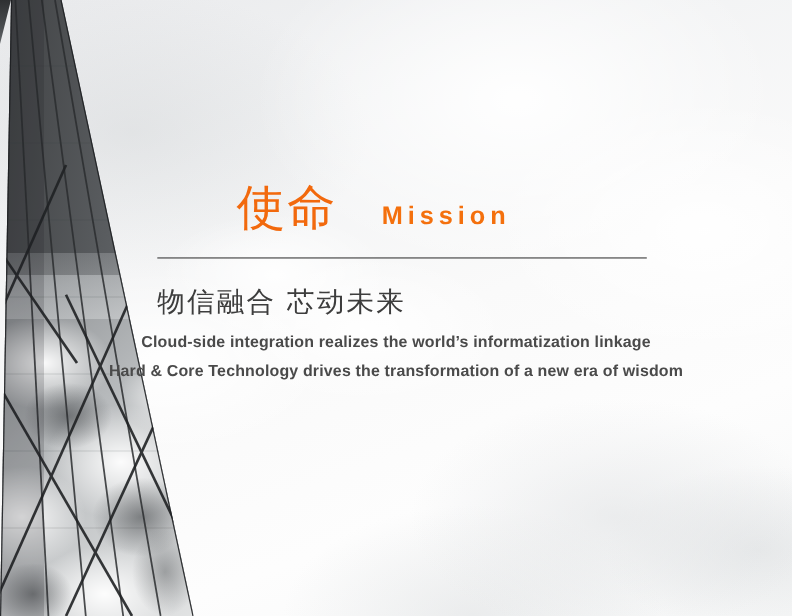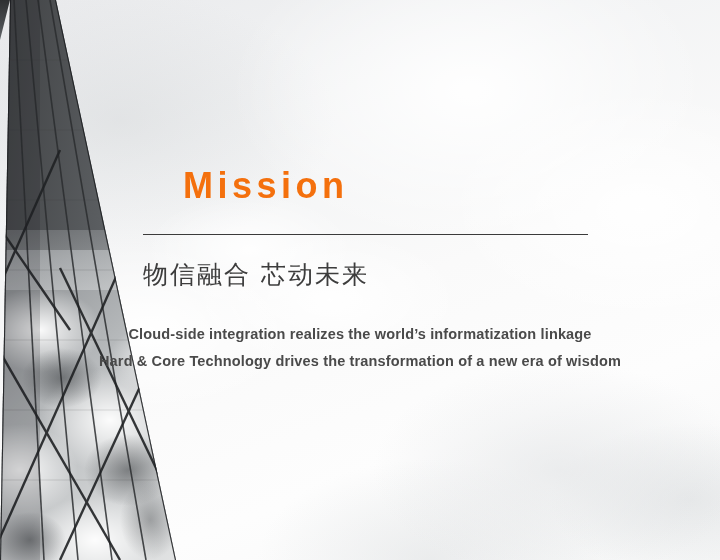--- a/index.html
+++ b/index.html
@@ -60,21 +60,21 @@
   .title-cn {
     font-size: 44px;
     line-height: 1;
     font-weight: 400;
     color: #f2690d;
     letter-spacing: 2px;
     margin-left: 72px;
     font-family: "DejaVu Sans", "Liberation Sans", sans-serif;
   }
   .title-en {
-    font-size: 36px;
+    font-size: 23px;
     line-height: 1;
     font-weight: bold;
     color: #f4700d;
     letter-spacing: 4.5px;
     margin-left: 40px;
   }
   .divider {
     position: absolute;
     left: 143px;
     top: 234px;
@@ -97,21 +97,20 @@
   .tagline {
     position: absolute;
     left: 60px;
     width: 600px;
     text-align: center;
     font-size: 14.5px;
     font-weight: 600;
     color: #4a4a4a;
     letter-spacing: 0.15px;
     white-space: nowrap;
-    margin-top: 23px;
   }
   .tagline.l1 { top: 303px; }
   .tagline.l2 { top: 330px; }
 </style>
 </head>
 <body>
 
 <div id="stage">
 
   <div class="bg-sky"></div>
@@ -203,20 +202,21 @@
         <line x1="0" y1="480" x2="200" y2="480"></line>
       </g>
 
       <rect x="0" y="0" width="40" height="560" fill="#1c1e20" opacity="0.18"></rect>
     </g>
   </svg>
 
   <div class="mission-block">
 
     <div class="title-row">
+      <span class="title-cn">使命</span>
       <span class="title-en">Mission</span>
     </div>
 
     <div class="divider"></div>
 
     <div class="subtitle-cn">物信融合 芯动未来</div>
 
     <div class="tagline l1">Cloud-side integration realizes the world’s informatization linkage</div>
     <div class="tagline l2">Hard &amp; Core Technology drives the transformation of a new era of wisdom</div>
 

